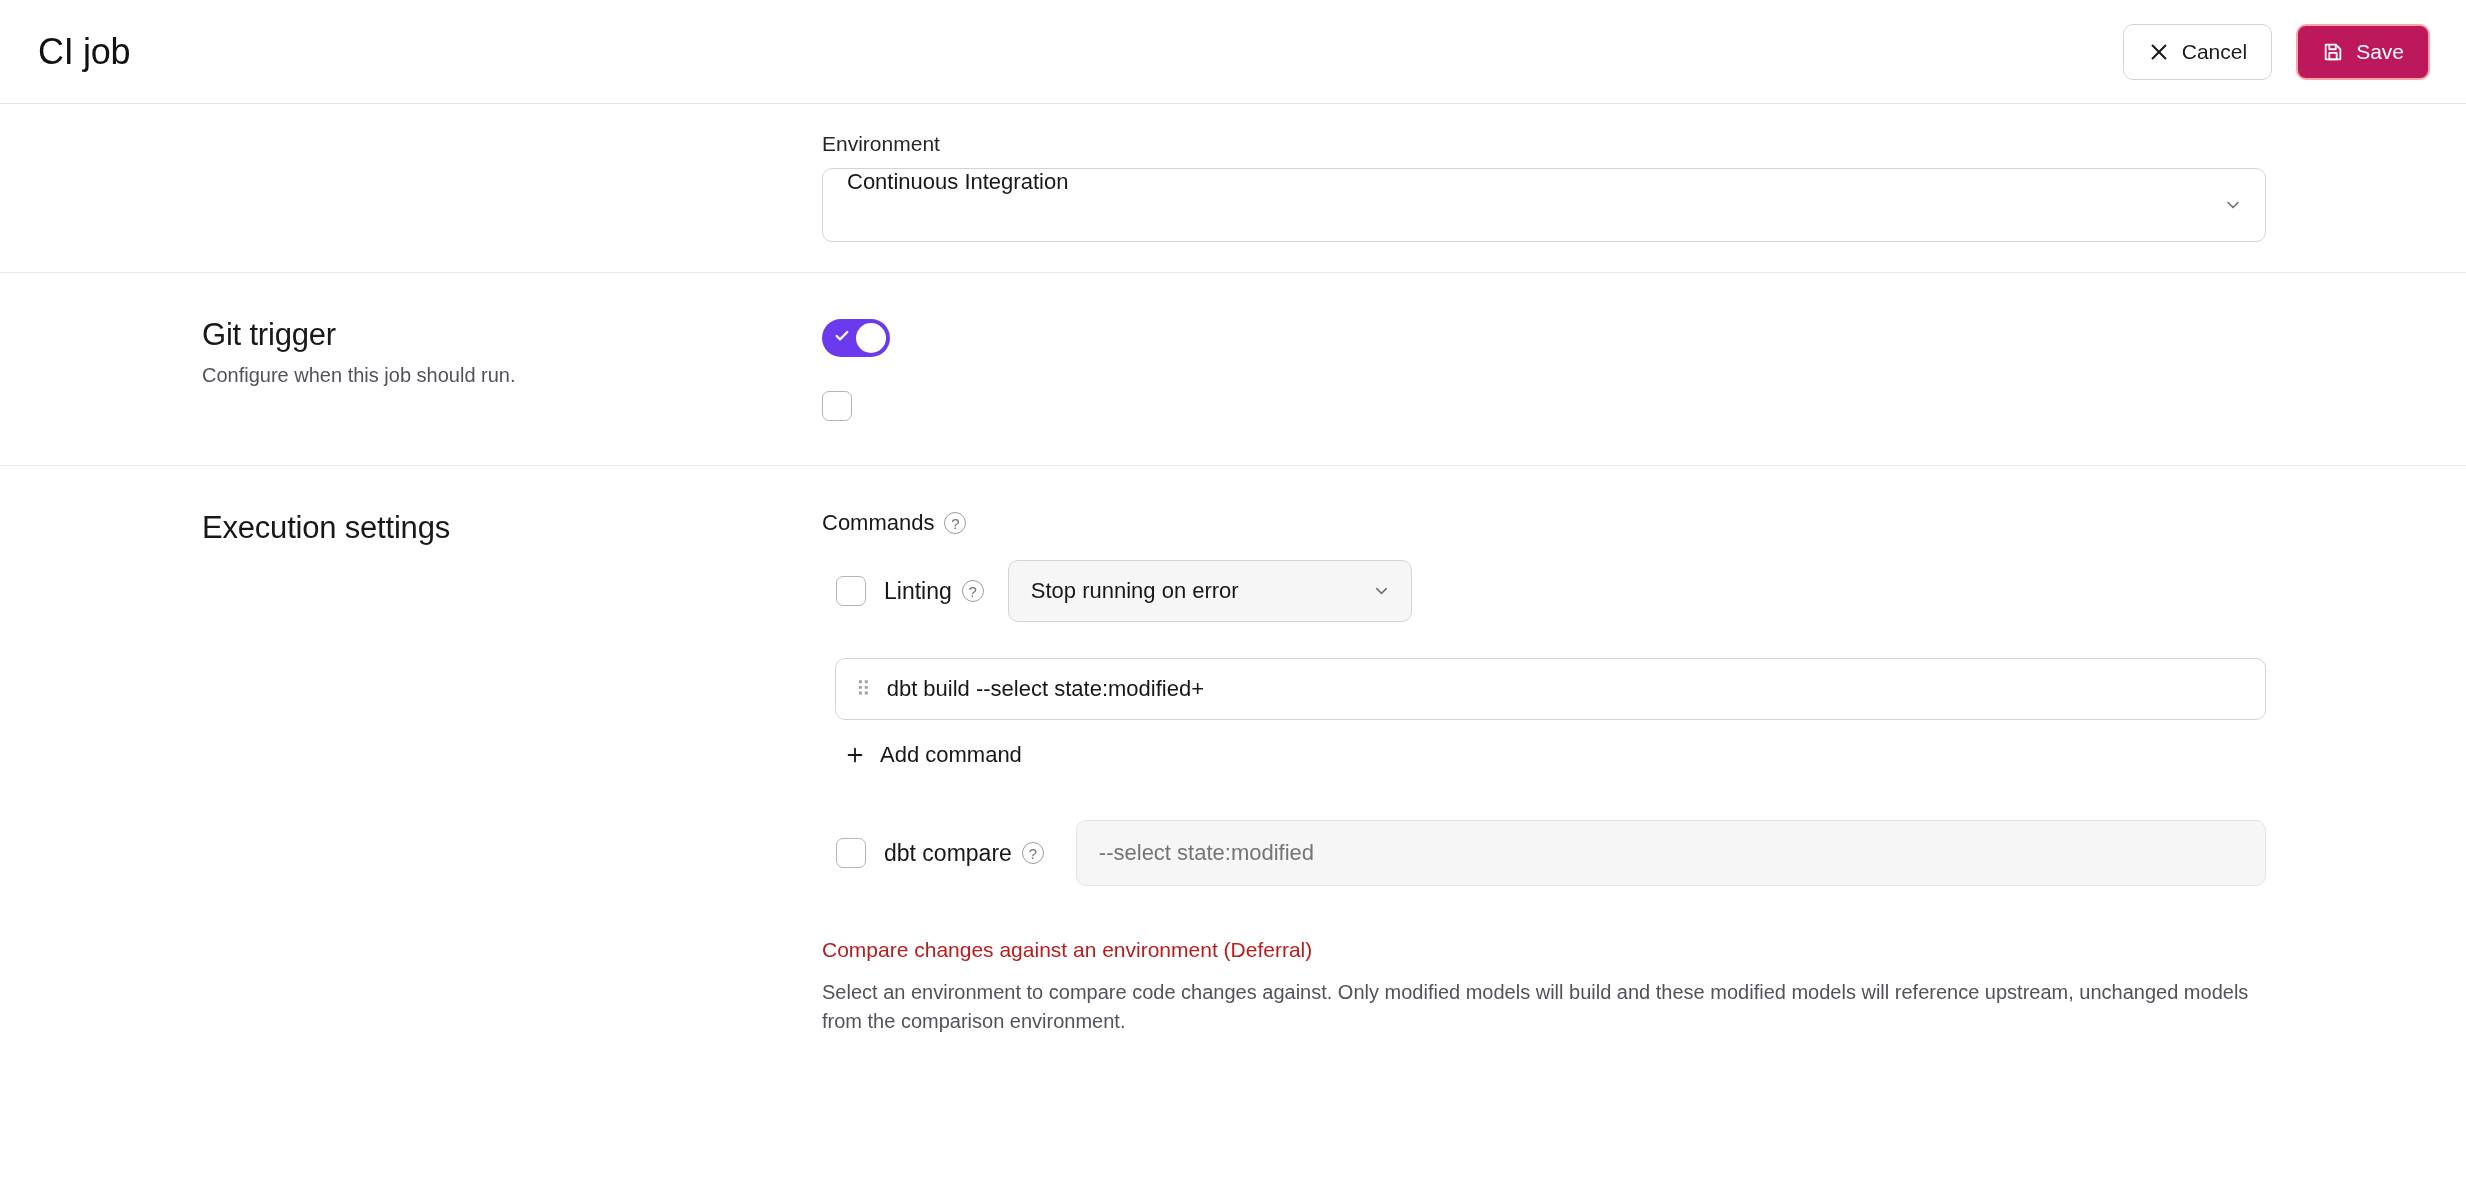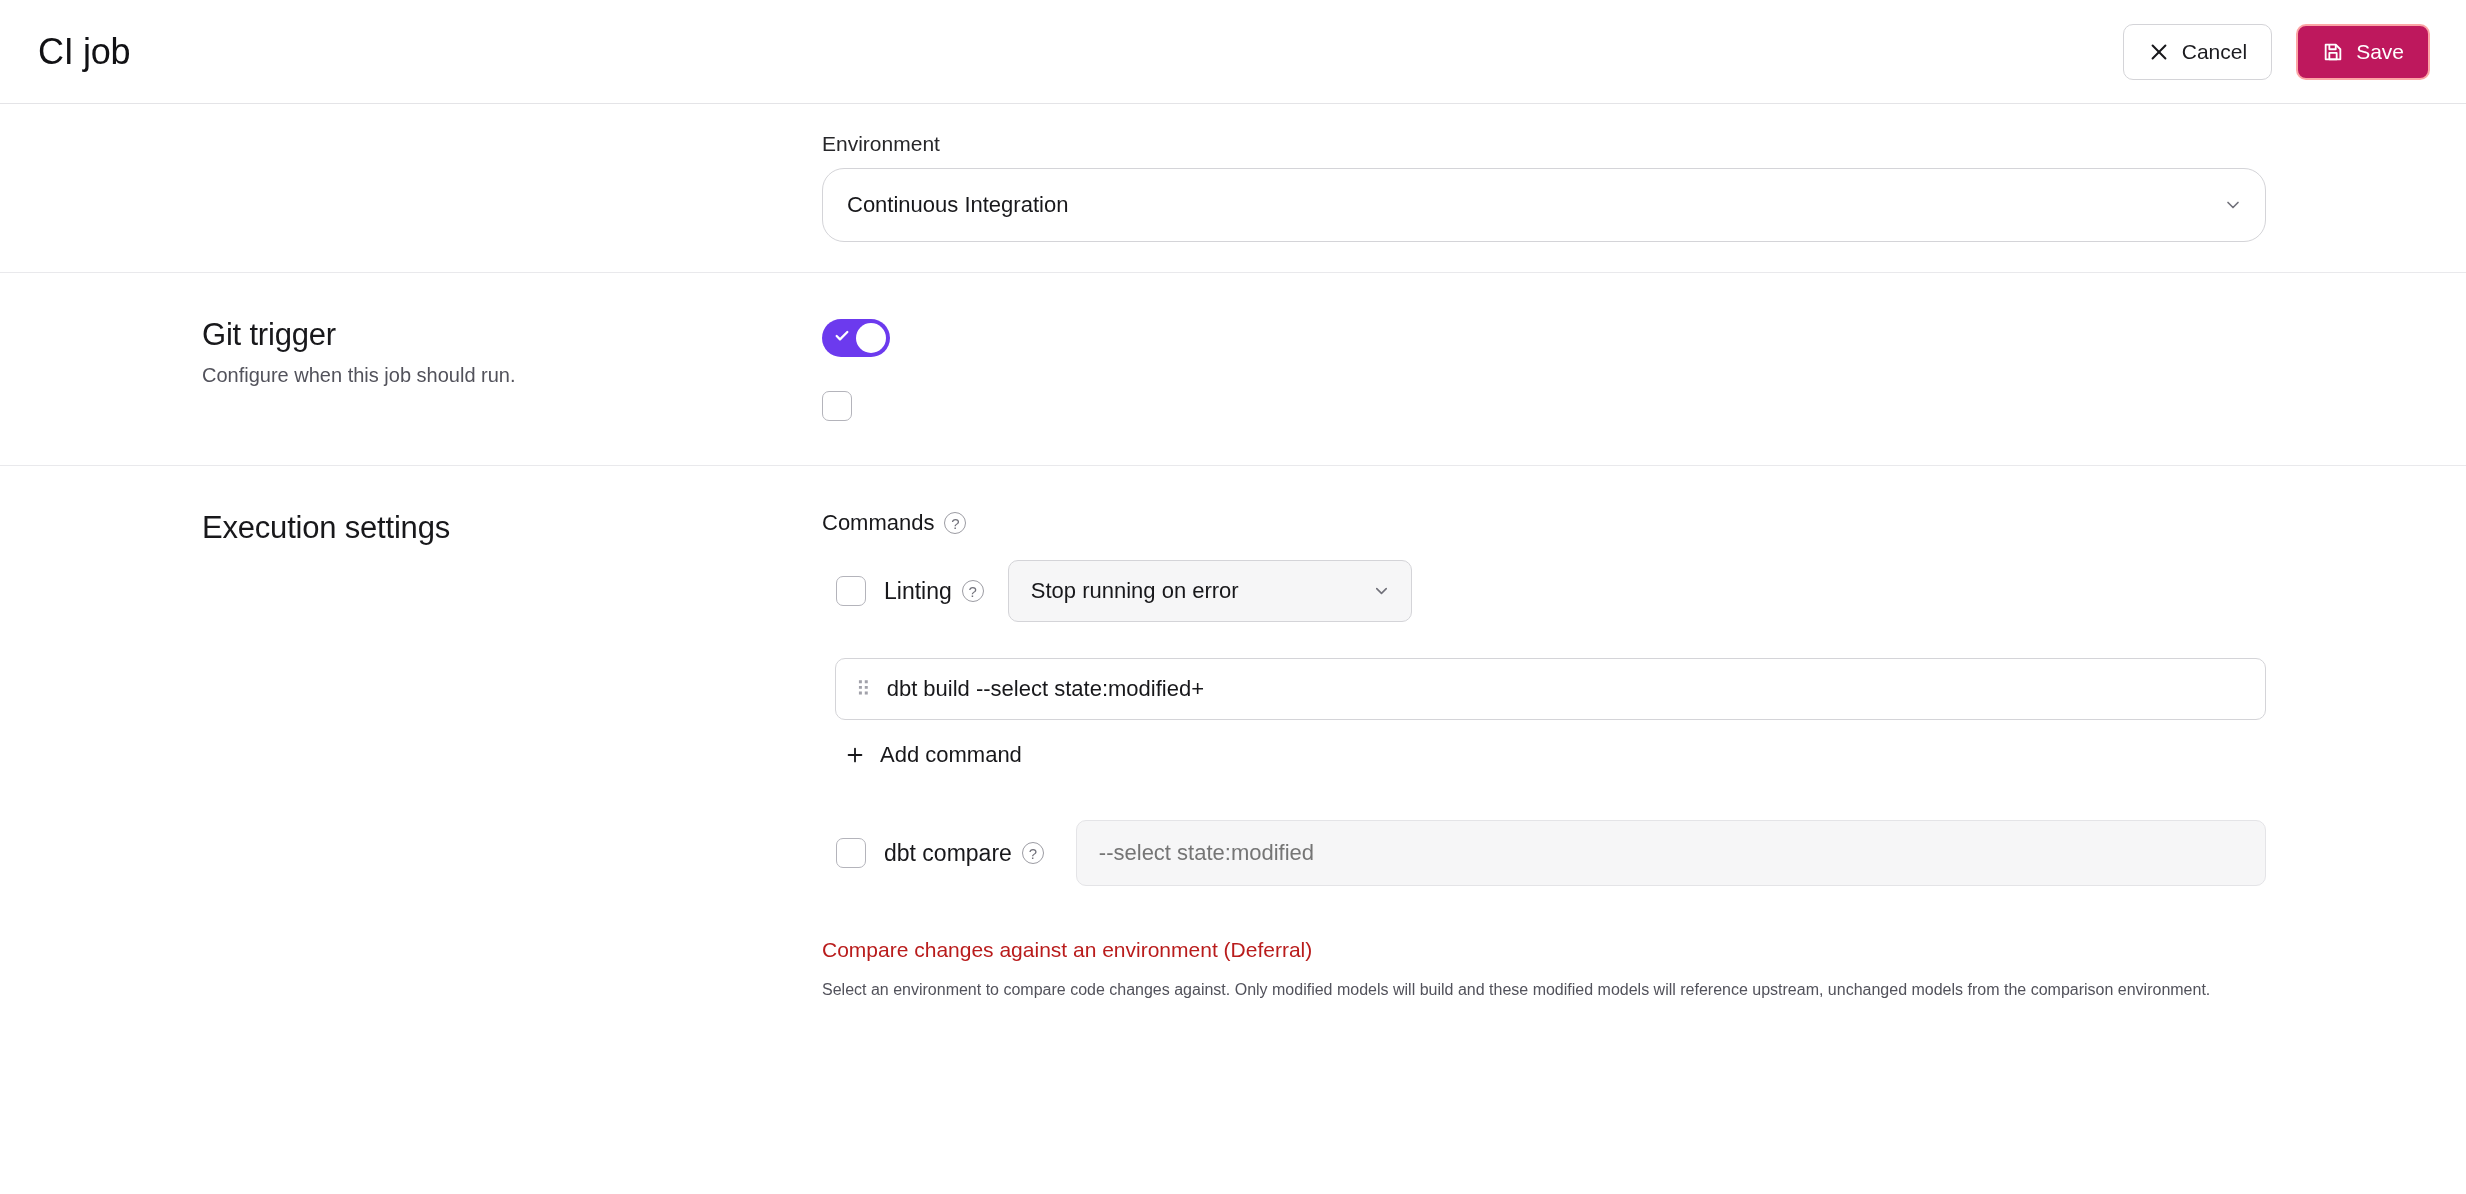--- a/index.html
+++ b/index.html
@@ -111,24 +111,24 @@
     font-size: 21px;
     color: #27272a;
     margin-bottom: 12px;
     display: block;
   }
 
   .select {
     position: relative;
     height: 74px;
     border: 1px solid #d4d4d8;
-    border-radius: 22px;
+    border-radius: 10px;
     background: #fff;
     display: flex;
-    align-items: center;
+    align-items: flex-start;
     padding: 0 24px;
     font-size: 22px;
     font-weight: 500;
     color: #18181b;
     cursor: pointer;
   }
   .select .chev {
     position: absolute;
     right: 22px;
     top: 50%;
@@ -343,21 +343,21 @@
   .deferral {
     margin-top: 52px;
   }
   .deferral .field-label {
     font-size: 21px;
     font-weight: 500;
     color: #b91c1c;
   }
   .help-text {
     margin-top: 16px;
-    font-size: 16px;
+    font-size: 20px;
     line-height: 1.45;
     color: #52525b;
     max-width: 1444px;
   }
 </style>
 </head>
 <body>
 
 <div class="header">
   <div class="page-title">CI job</div>

